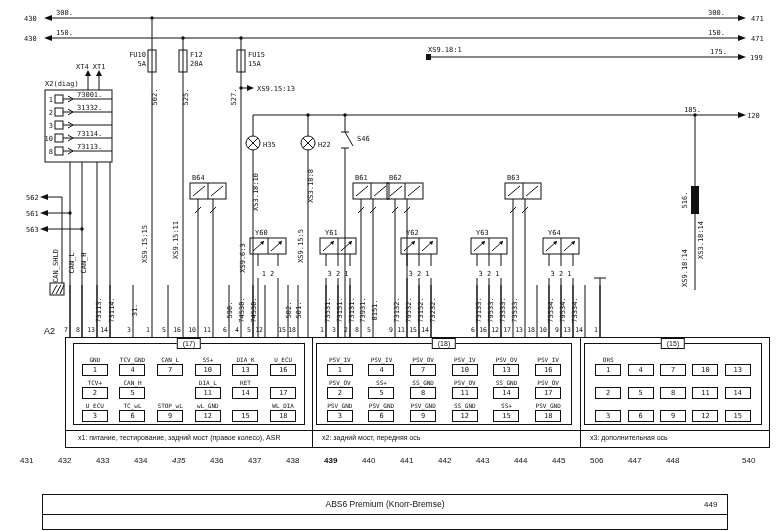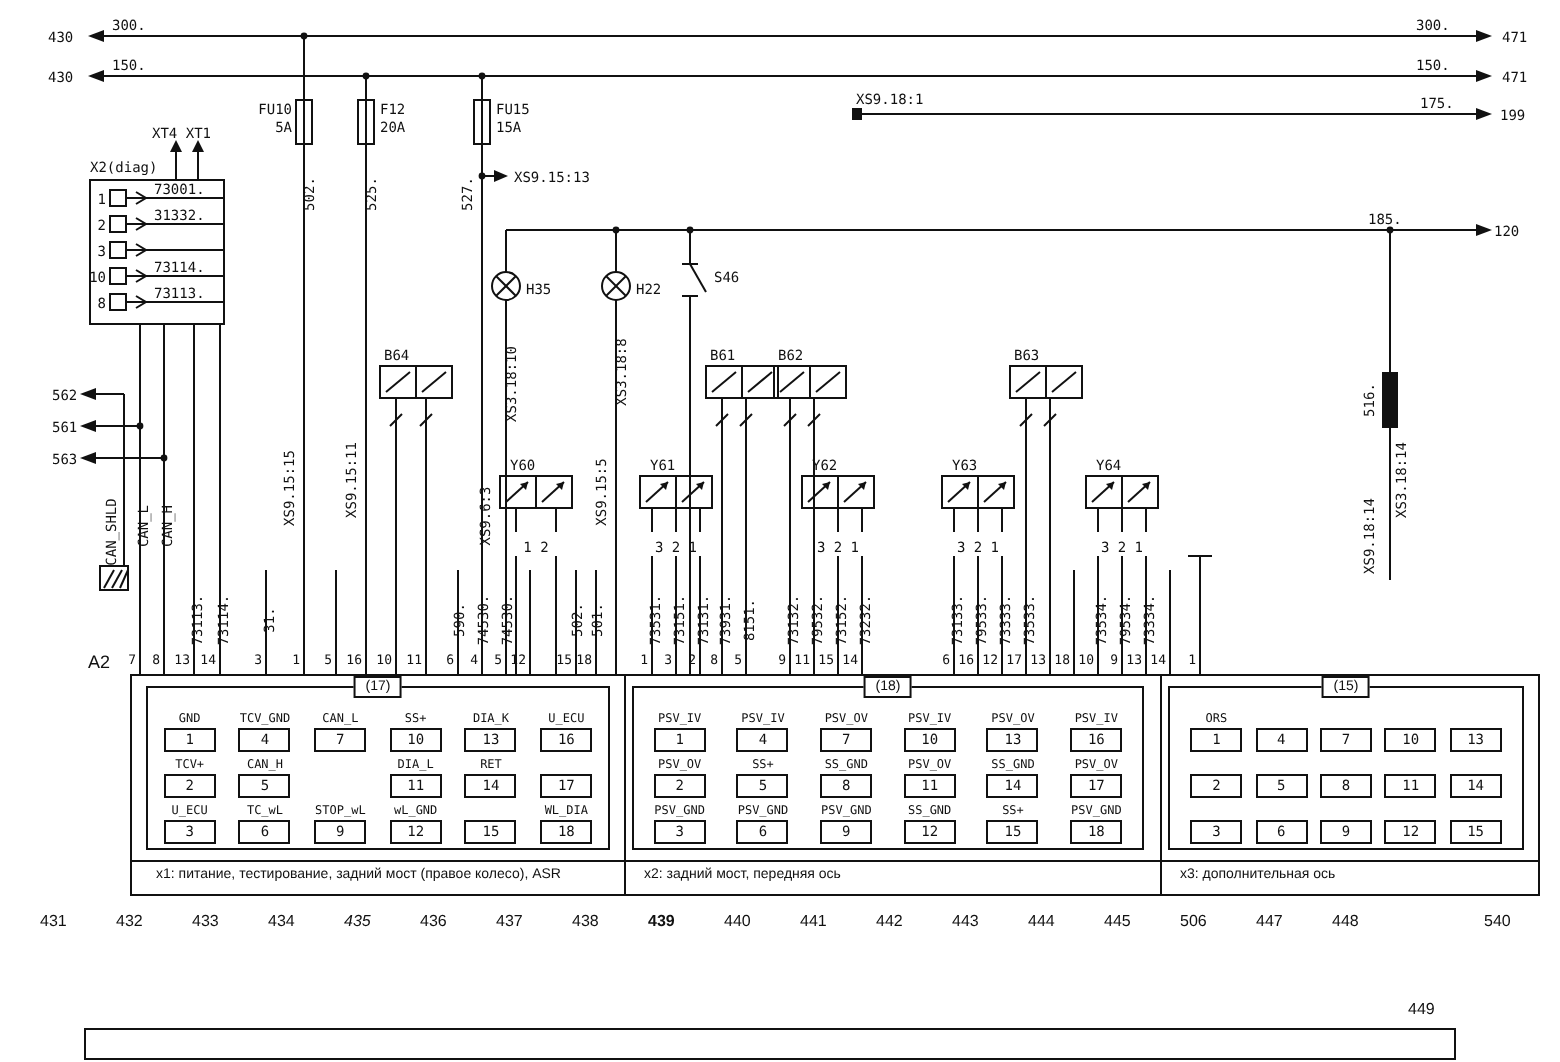--- a/index.html
+++ b/index.html
@@ -665,14 +665,15 @@
       <span class="ruler-num" style="left: 476px;">443</span>
       <span class="ruler-num" style="left: 514px;">444</span>
       <span class="ruler-num" style="left: 552px;">445</span>
       <span class="ruler-num" style="left: 590px;">506</span>
       <span class="ruler-num" style="left: 628px;">447</span>
       <span class="ruler-num" style="left: 666px;">448</span>
       <span class="ruler-num" style="left: 704px; margin-top: 44px;">449</span>
       <span class="ruler-num" style="left: 742px;">540</span>
     </div>
 
+  <div id="title-box">ABS6 Premium (Knorr-Bremse)</div>
   <div id="title-box2"></div>
 </div>
 
 </body></html>

